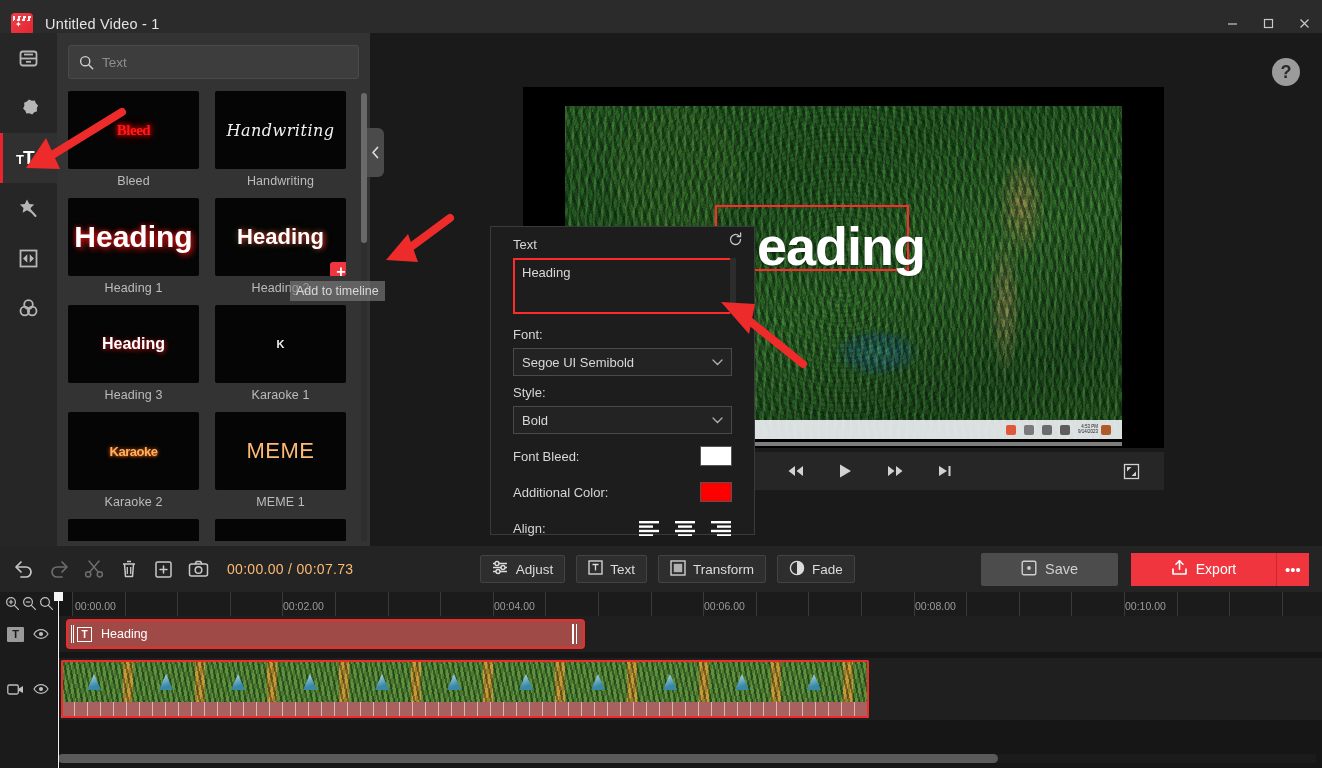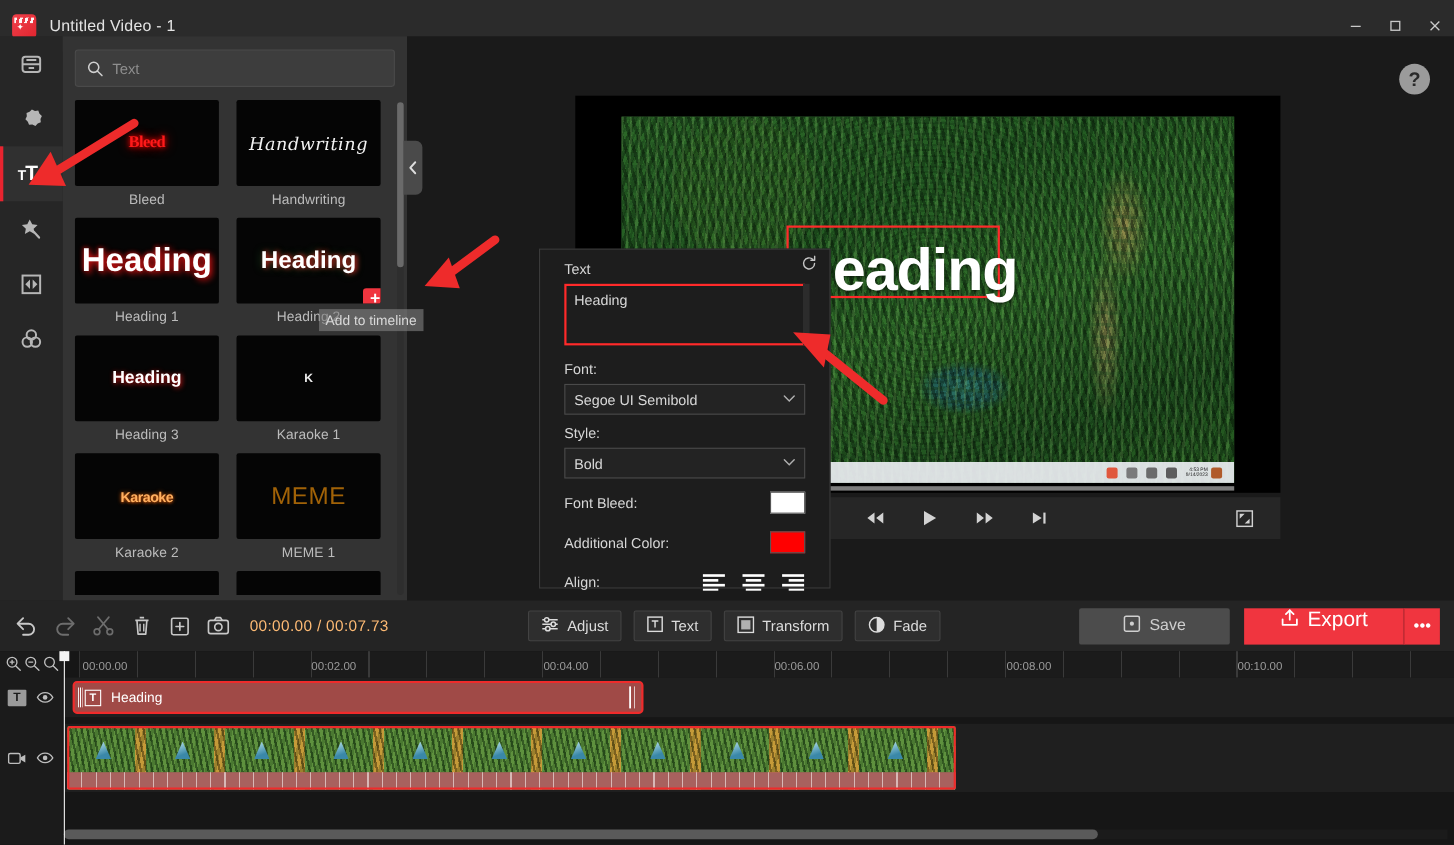--- a/index.html
+++ b/index.html
@@ -107,21 +107,21 @@
   }
   .t-h3 {
     font-size: 16px; font-weight: bold; color:#fff;
     text-shadow: 1px 1px 5px rgba(225,25,25,.95);
   }
   .t-k1 { font-size: 11px; color:#f0f0f0; font-weight:600; }
   .t-k2 {
     font-size: 13px; font-weight: bold; color:#ffb060; letter-spacing:-.5px;
     text-shadow: 0 0 4px #d06010, 0 1px 2px #7a2b00;
   }
-  .t-meme { font-size: 22px; color:#a16207; letter-spacing:.5px; }
+  .t-meme { font-size: 22px; color:#fdba74; letter-spacing:.5px; }
 
   .plus-badge {
     position:absolute; right:-6px; bottom:-8px; width:22px; height:22px;
     background:#f0353f; border-radius:3px; color:#fff; font-size:16px; line-height:20px;
     text-align:center; font-weight:bold; z-index: 7;
   }
   .tooltip {
     position:absolute; left:290px; top:281px; height:20px; padding:0 6px;
     background: rgba(128,128,128,.62); color:#d9d9d9; font-size:12.5px;
     line-height:20px; z-index:8; white-space:nowrap;
@@ -269,22 +269,22 @@
     font-size:13.5px; cursor:pointer;
   }
   .grp2 { margin-left:auto; display:flex; align-items:center; margin-right:13px; }
   .save-btn {
     width:137px; height:33px; background:#4c4c4c; border-radius:2px; color:#cfcfcf;
     display:flex; align-items:center; justify-content:center; gap:8px;
     font-size:14.5px; cursor:pointer; margin-right:13px;
   }
   .export-btn {
     width:145px; height:33px; background:#f0353f; color:#fff;
-    display:flex; align-items:flex-start; justify-content:center; gap:8px;
-    font-size:19px; cursor:pointer;
+    display:flex; align-items:center; justify-content:center; gap:8px;
+    font-size:14px; cursor:pointer;
   }
   .export-more {
     width:33px; height:33px; background:#f0353f; color:#fff; font-size:15px;
     display:flex; align-items:center; justify-content:center; cursor:pointer;
     border-left:1px solid #c62a32;
   }
 
   
   .tl { position:absolute; left:0; top:592px; width:1322px; height:176px; background:#161616; }
   .tl-gutter { position:absolute; left:0; top:0; width:57px; height:176px; background:#1b1b1b; }

